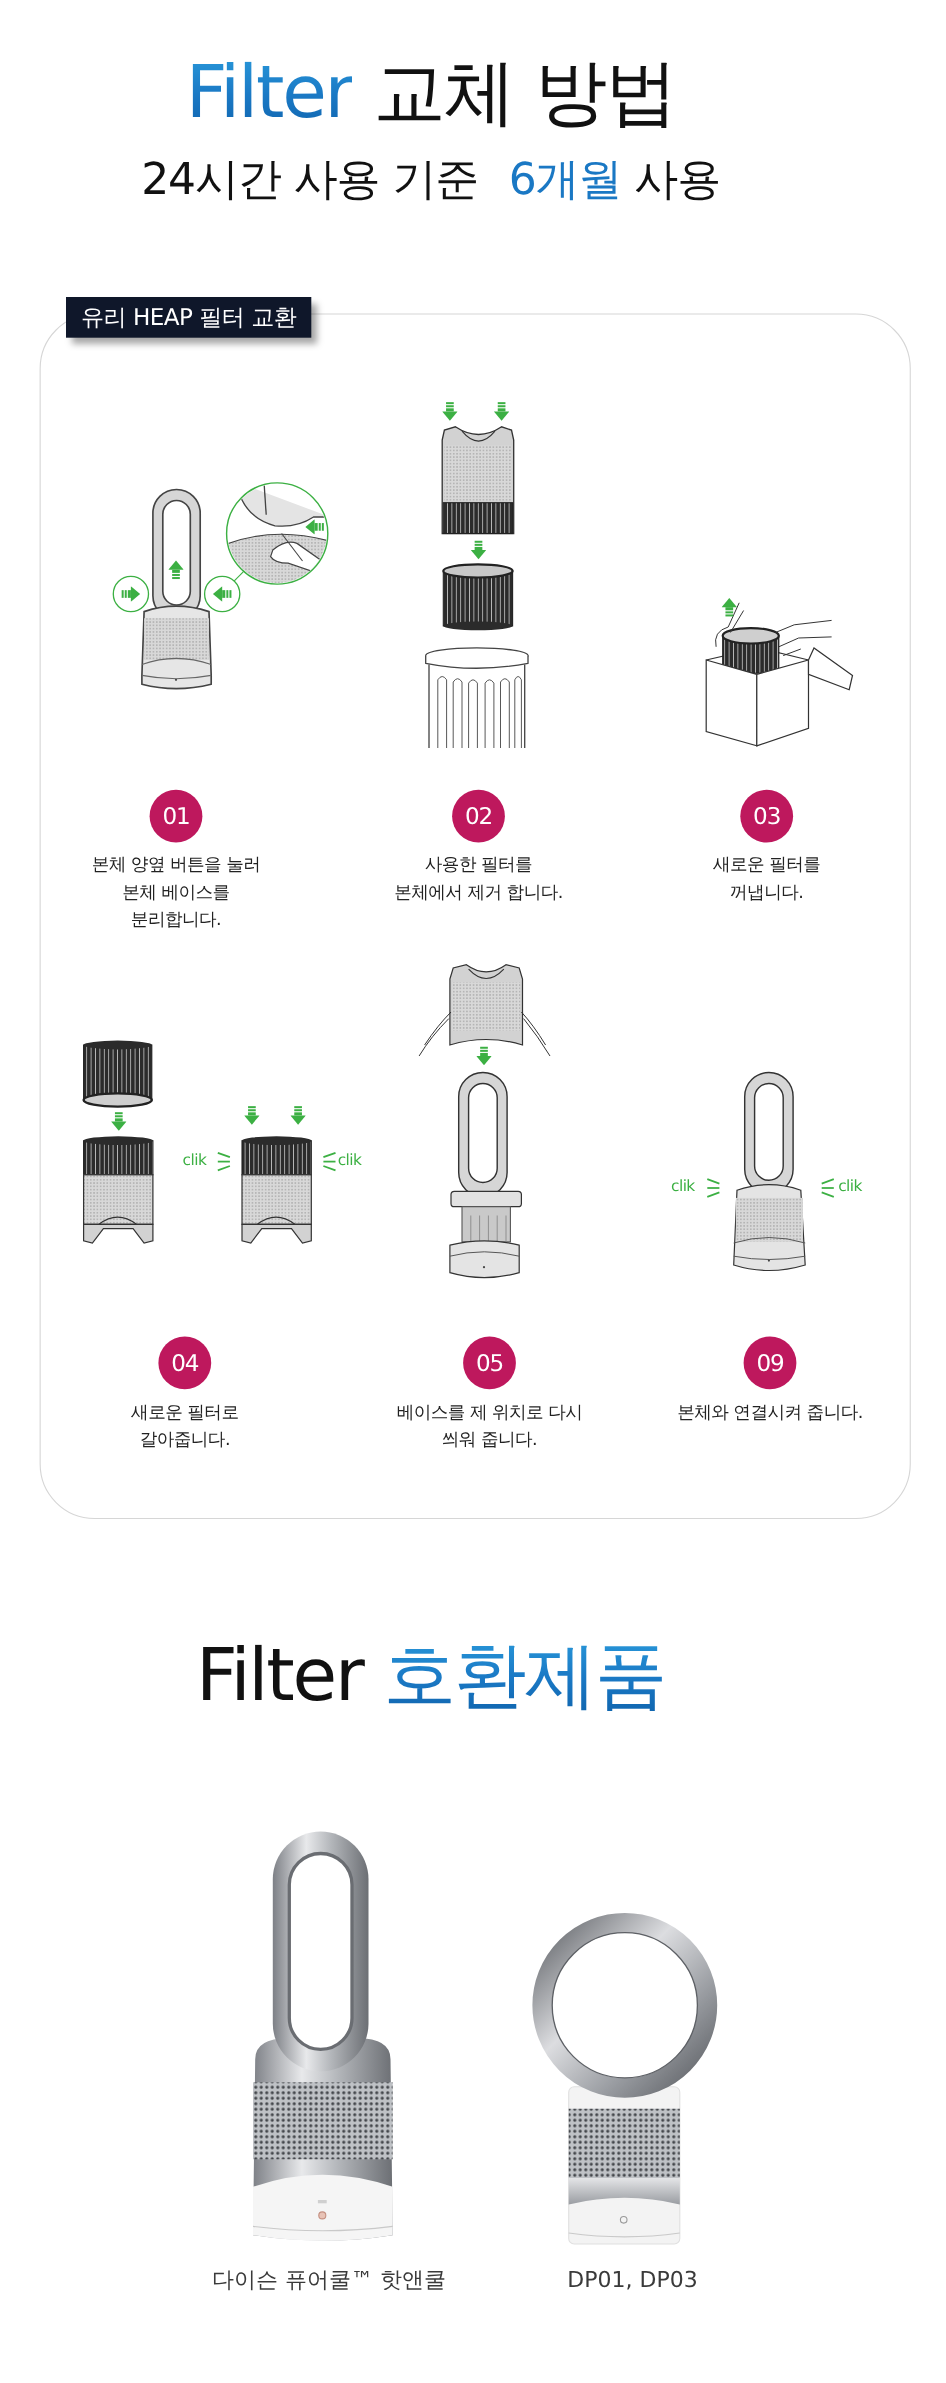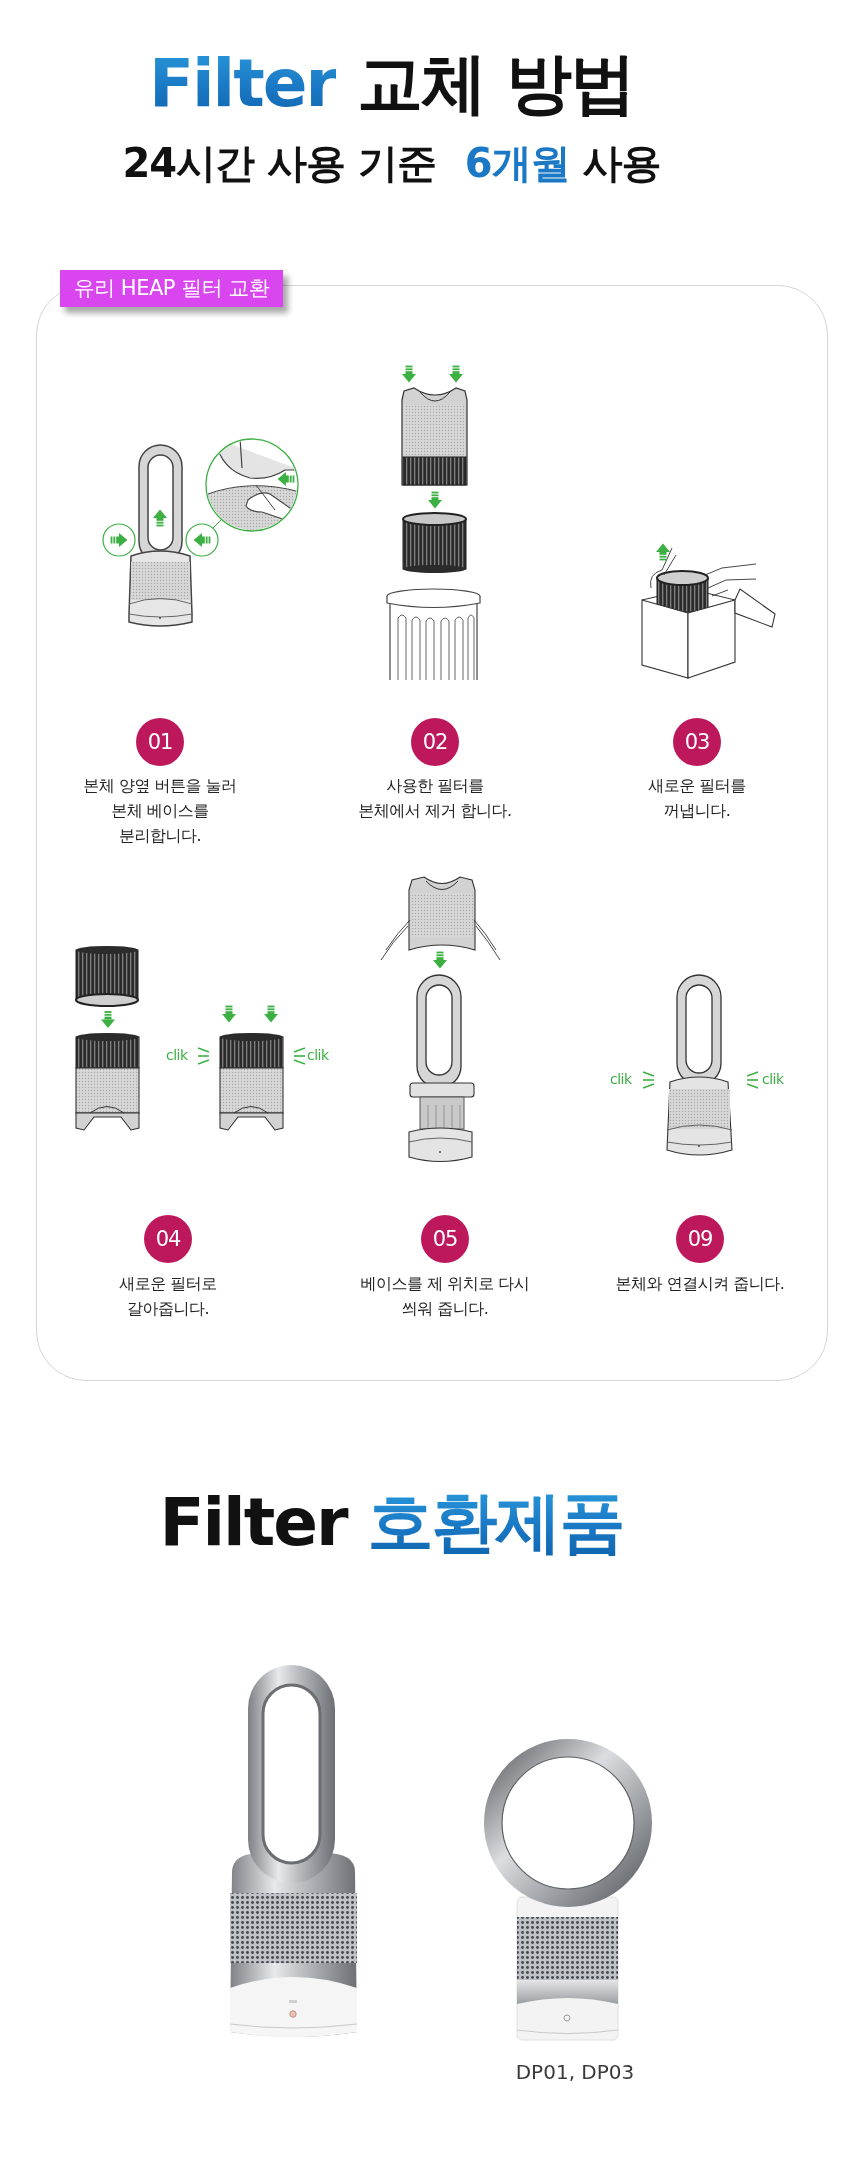--- a/index.html
+++ b/index.html
@@ -1,29 +1,29 @@
 <!DOCTYPE html>
 <html><head>
   <meta charset="utf-8">
   <style>
     html, body { margin: 0; padding: 0; background: #ffffff; }
     body { width: 860px; height: 2166px; position: relative; overflow: hidden;
            font-family: "DejaVu Sans", "Liberation Sans", sans-serif; color: #111; }
     .abs { position: absolute; }
-    .title { left: 0; width: 783px; text-align: center; font-weight: bold; white-space: nowrap; letter-spacing: -2px; }
+    .title { left: 0; width: 783px; text-align: center; font-weight: normal; white-space: nowrap; letter-spacing: -2px; }
     .main-title { top: 44px; font-size: 66px; line-height: 80px; }
     .sub-title { top: 138px; font-size: 40px; line-height: 50px; letter-spacing: -1px; }
     .blue-grad { background: linear-gradient(180deg, #2a9bdc 0%, #1a78c4 55%, #0f64ad 100%);
                  -webkit-background-clip: text; background-clip: text; color: transparent; }
     .blue-solid { color: #1a78c4; margin-left: 16px; }
     .compat-title { top: 1483px; font-size: 66px; line-height: 80px; }
 
     .card { left: 36px; top: 285px; width: 790px; height: 1094px;
             border: 1.5px solid #d6d6d6; border-radius: 50px; background: #fff; }
-    .card-label { left: 60px; top: 270px; width: 223px; height: 37px; background: #d946ef;
+    .card-label { left: 60px; top: 270px; width: 223px; height: 37px; background: #0f172a;
                   color: #fff; font-size: 21px; line-height: 37px; text-align: center;
                   box-shadow: 5px 6px 6px rgba(0,0,0,0.35); white-space: nowrap; letter-spacing: -0.5px; }
 
     .step-num { width: 48px; height: 48px; border-radius: 50%; background: #be185d; color: #fff;
                 font-size: 21px; line-height: 48px; text-align: center; letter-spacing: -1px; }
     .step-text { width: 260px; text-align: center; font-size: 16px; line-height: 25px; color: #222;
                  letter-spacing: -0.5px; }
     .step-text span { display: block; white-space: nowrap; }
 
     .clik { font-size: 14px; font-weight: normal; color: #3cb043; line-height: 16px; letter-spacing: -0.5px; }
@@ -299,16 +299,17 @@
     <rect x="517" y="1917" width="101" height="63" fill="url(#mesh)"></rect>
     <path d="M517 1980 L618 1980 L618 2004 Q568 1992 517 2004 Z" fill="url(#silverV)"></path>
     <path d="M517 2030 Q568 2037 618 2030" fill="none" stroke="#c9c9c9" stroke-width="1"></path>
     <circle cx="567" cy="2018" r="3" fill="none" stroke="#9a9a9a" stroke-width="1"></circle>
     <circle cx="568" cy="1823" r="75" fill="none" stroke="url(#ringGrad)" stroke-width="18"></circle>
     <circle cx="568" cy="1823" r="66" fill="none" stroke="#5d6065" stroke-width="1.2"></circle>
   </g>
 </svg>
 
 <div class="abs prod-label" style="left:149px;top:2060px">
+  <span>다이슨 퓨어쿨™ 핫앤쿨</span>
 </div>
 <div class="abs prod-label" style="left:425px;top:2060px">
   <span>DP01, DP03</span>
 </div>
 
 </body></html>

